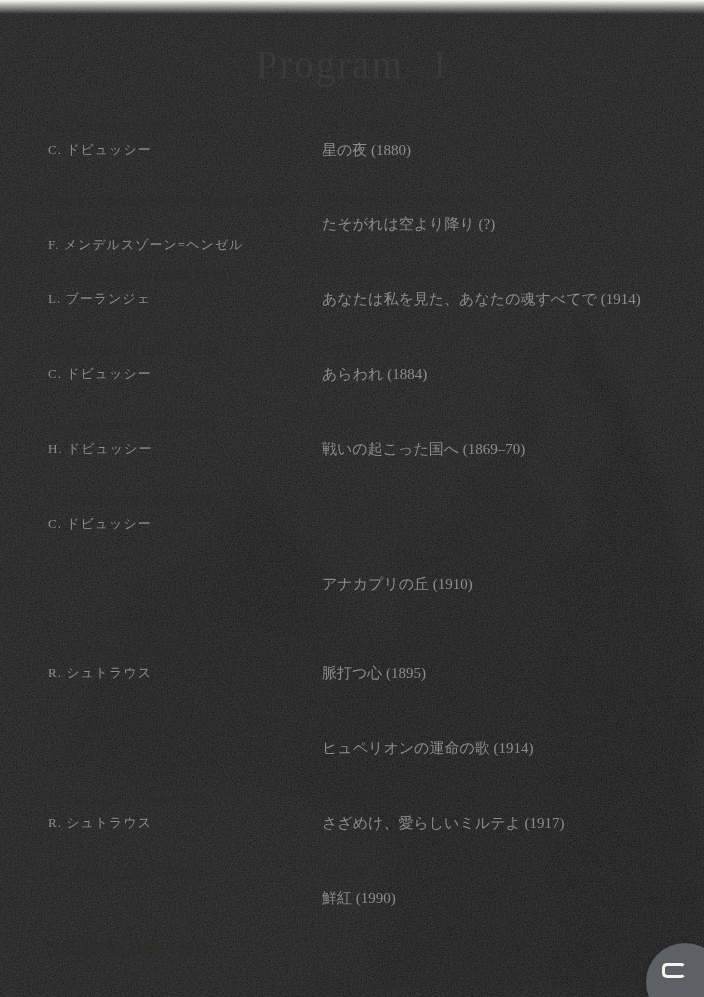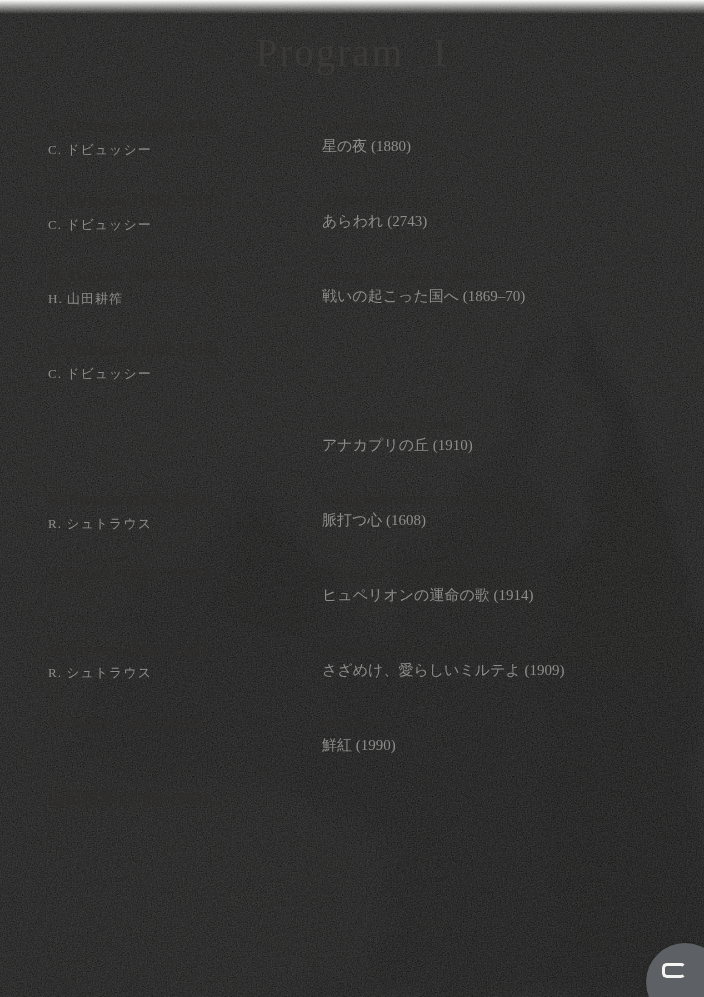--- a/index.html
+++ b/index.html
@@ -18,21 +18,21 @@
   }
   .bg-art{position:absolute;inset:0;pointer-events:none;}
   .bg-art svg{display:block;width:100%;height:100%;}
   .top-light{
     position:absolute;left:0;top:0;right:0;height:14px;
     background:linear-gradient(#f9f9f7,rgba(249,249,247,0));
     pointer-events:none;
   }
   .content{position:absolute;inset:0;}
   h1.page-title{
-    margin:4px;
+    margin:16px;
     padding-top:26px;
     text-align:center;
     font-size:39px;
     font-weight:400;
     letter-spacing:2px;
     word-spacing:0.45em;
     color:var(--title);
   }
   .rows{
     position:absolute;
@@ -52,28 +52,28 @@
     color:var(--ink);
   }
   .kana{
     font-size:13px;
     letter-spacing:1px;
     color:var(--muted);
     margin-top:5px;
     line-height:1.3;
   }
   .piece{
-    font-size:15px;
+    font-size:12px;
     line-height:1.22;
     color:var(--ink);
   }
   .piece-ja{
     font-size:15px;
     color:var(--muted);
-    margin-top:3px;
+    margin-top:10px;
     line-height:1.3;
   }
   .fab{
     position:absolute;
     width:78px;height:78px;
     right:-20px;bottom:-24px;
     border-radius:50%;
     background:var(--fab);
     border:none;
     cursor:pointer;
@@ -145,91 +145,110 @@
       <div class="col-left">
         <div class="composer">C. Debussy (1862-1918)</div>
         <div class="kana">C. ドビュッシー</div>
       </div>
       <div class="col-right">
         <div class="piece">Nuit d'étoiles</div>
         <div class="piece-ja">星の夜 (1880)</div>
       </div>
     </div>
 
-
+    <div class="row">
+      <div class="col-left">
+        <div class="composer">Fanny Mendelssohn-Hensel (1805-1847)</div>
+        <div class="kana">F. メンデルスゾーン=ヘンゼル</div>
+      </div>
+      <div class="col-right">
+        <div class="piece">Dämmrung senkte sich von oben</div>
+        <div class="piece-ja">たそがれは空より降り (?)</div>
+      </div>
+    </div>
+
+    <div class="row">
+      <div class="col-left">
+        <div class="composer">L. Boulanger (1893-1918)</div>
+        <div class="kana">L. ブーランジェ</div>
+      </div>
+      <div class="col-right">
+        <div class="piece">Vous m'avez regardé avec toute votre âme</div>
+        <div class="piece-ja">あなたは私を見た、あなたの魂すべてで (1914)</div>
+      </div>
+    </div>
 
     <div class="row">
       <div class="col-left">
         <div class="composer">C. Debussy (1862-1918)</div>
         <div class="kana">C. ドビュッシー</div>
       </div>
       <div class="col-right">
         <div class="piece">Apparition L 53</div>
-        <div class="piece-ja">あらわれ (2743)</div>
+        <div class="piece-ja">あらわれ (1884)</div>
       </div>
     </div>
 
     <div class="row">
       <div class="col-left">
         <div class="composer">H. Duparc (1848~1933)</div>
-        <div class="kana">H. 山田耕筰</div>
+        <div class="kana">H. ドビュッシー</div>
       </div>
       <div class="col-right">
         <div class="piece">Au pays où se fait la guerre</div>
         <div class="piece-ja">戦いの起こった国へ (1869–70)</div>
       </div>
     </div>
 
     <div class="row">
       <div class="col-left">
         <div class="composer">C. Debussy (1862-1918)</div>
         <div class="kana">C. ドビュッシー</div>
       </div>
     </div>
 
     <div class="row">
       <div class="col-left">
         <div class="composer"></div>
         <div class="kana"></div>
       </div>
       <div class="col-right">
-        <div class="piece">Les collines d'Anacapri</div>
         <div class="piece-ja">アナカプリの丘 (1910)</div>
       </div>
     </div>
 
     <div class="row">
       <div class="col-left">
         <div class="composer">R. Strauss (1864-1949)</div>
         <div class="kana">R. シュトラウス</div>
       </div>
       <div class="col-right">
         <div class="piece">Schlagende Herzen, op. 29-2</div>
-        <div class="piece-ja">脈打つ心 (1608)</div>
+        <div class="piece-ja">脈打つ心 (1895)</div>
       </div>
     </div>
 
     <div class="row">
       <div class="col-left">
         <div class="composer">J. Hauer (1883 - 1950)</div>
       </div>
       <div class="col-right">
         <div class="piece">Hyperions Schicksalslied, op. 6-2</div>
         <div class="piece-ja">ヒュペリオンの運命の歌 (1914)</div>
       </div>
     </div>
 
     <div class="row">
       <div class="col-left">
         <div class="composer">R. Strauss (1864-1949)</div>
         <div class="kana">R. シュトラウス</div>
       </div>
       <div class="col-right">
         <div class="piece">Säusle,liebe Myrthe, op. 68-3</div>
-        <div class="piece-ja">さざめけ、愛らしいミルテよ (1909)</div>
+        <div class="piece-ja">さざめけ、愛らしいミルテよ (1917)</div>
       </div>
     </div>
 
     <div class="row">
       <div class="col-left">
         <div class="composer">W. Rihm (1952-2024)</div>
       </div>
       <div class="col-right">
         <div class="piece">Hochroth</div>
         <div class="piece-ja">鮮紅 (1990)</div>

